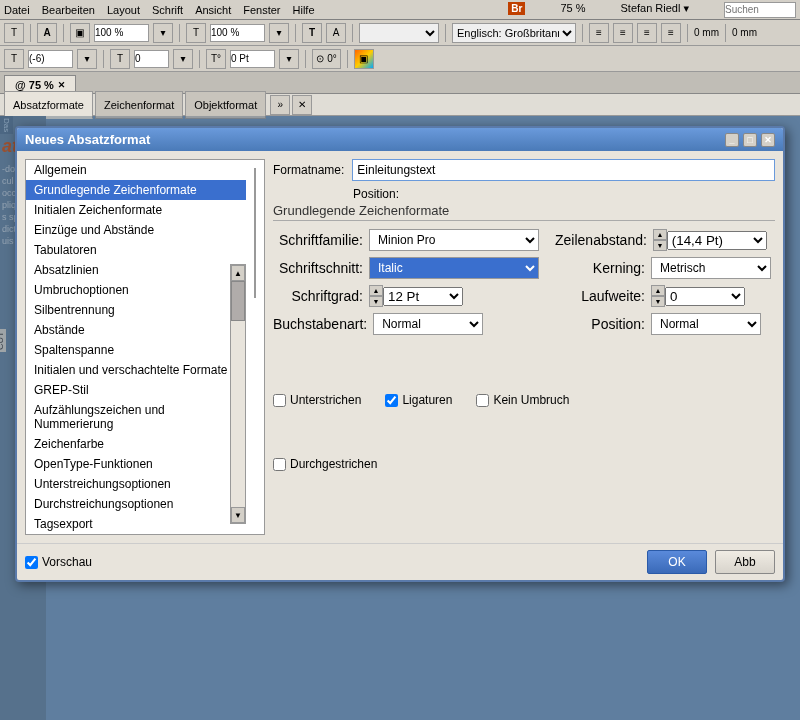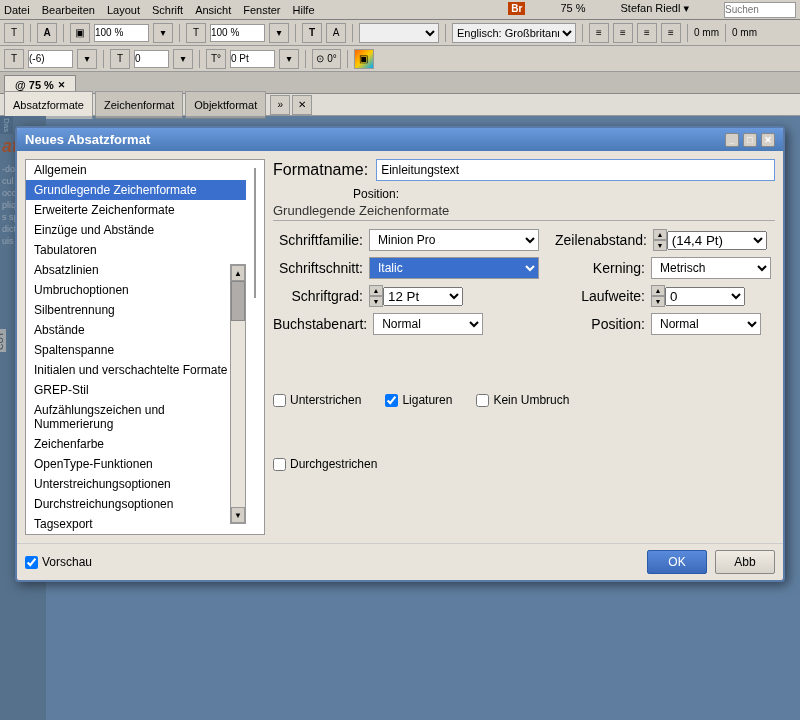--- a/index.html
+++ b/index.html
@@ -252,21 +252,21 @@
     }
 
     
     .format-name-row {
       display: flex;
       align-items: center;
       margin-bottom: 6px;
       gap: 8px;
     }
     .format-name-label {
-      font-size: 16px;
+      font-size: 12px;
       white-space: nowrap;
     }
     .format-name-input {
       flex: 1;
       height: 22px;
       border: 1px solid #6a9adb;
       font-size: 12px;
       padding: 0 4px;
       background: white;
     }
@@ -520,21 +520,21 @@
           <div class="title-btn">✕</div>
         </div>
       </div>
 
       <div class="dialog-body">
 
         <div class="category-panel">
           <div class="category-scroll">
             <div class="category-item parent">Allgemein</div>
             <div class="category-item selected">Grundlegende Zeichenformate</div>
-            <div class="category-item">Erweiterte Zeichenformate</div>
+            <div class="category-item">Initialen Zeichenformate</div>
             <div class="category-item">Einzüge und Abstände</div>
             <div class="category-item">Tabulatoren</div>
             <div class="category-item">Absatzlinien</div>
             <div class="category-item">Umbruchoptionen</div>
             <div class="category-item">Silbentrennung</div>
             <div class="category-item">Abstände</div>
             <div class="category-item">Spaltenspanne</div>
             <div class="category-item">Initialen und verschachtelte Formate</div>
             <div class="category-item">GREP-Stil</div>
             <div class="category-item">Aufzählungszeichen und Nummerierung</div>

